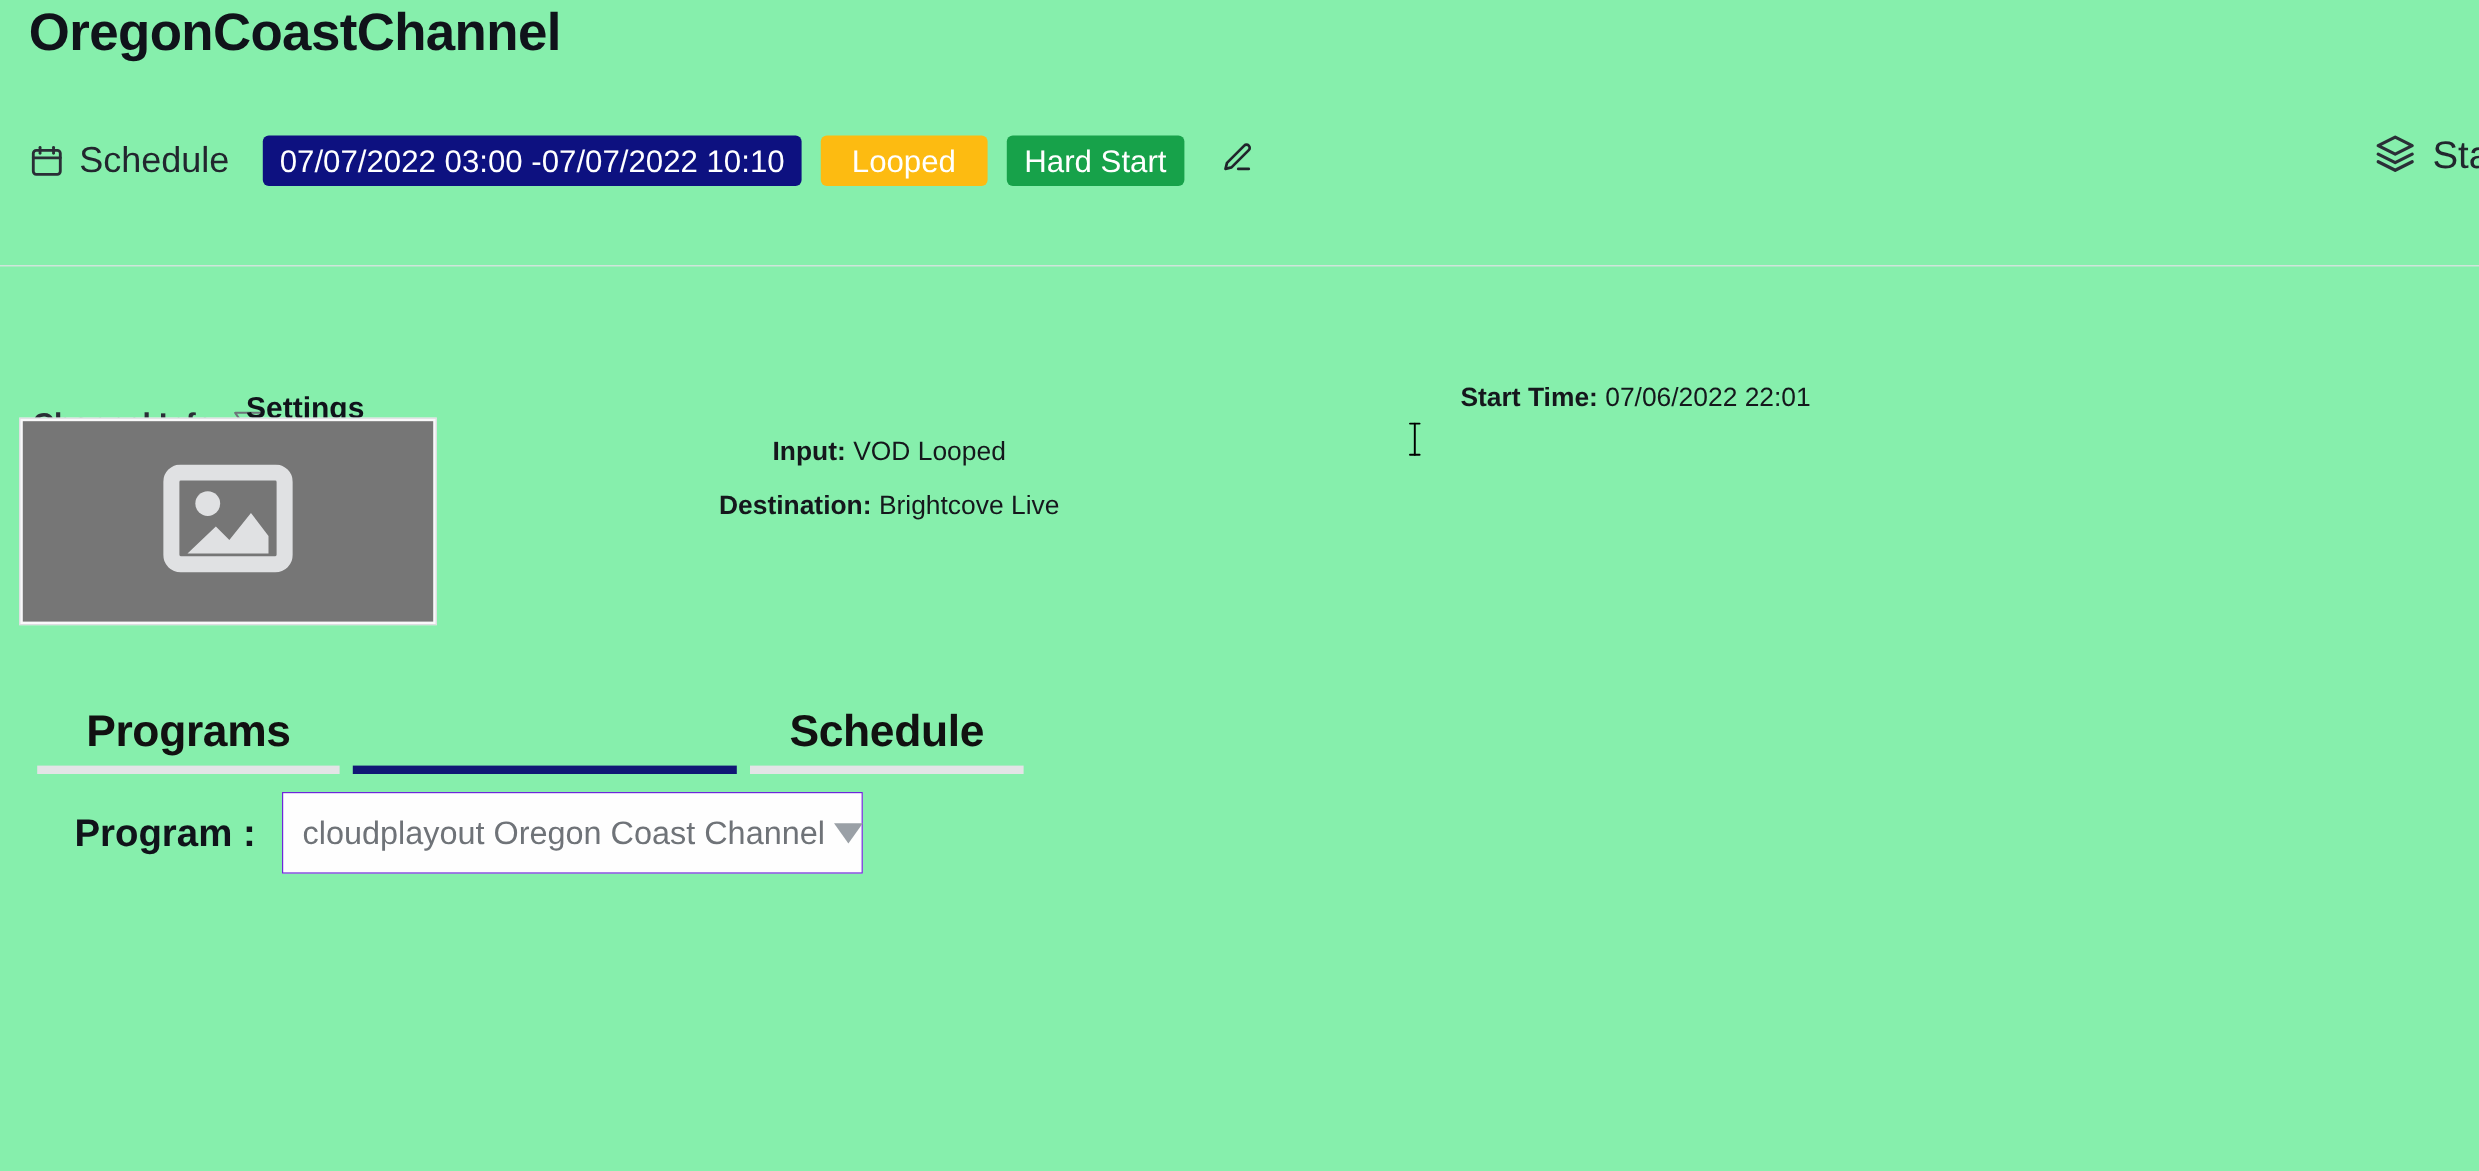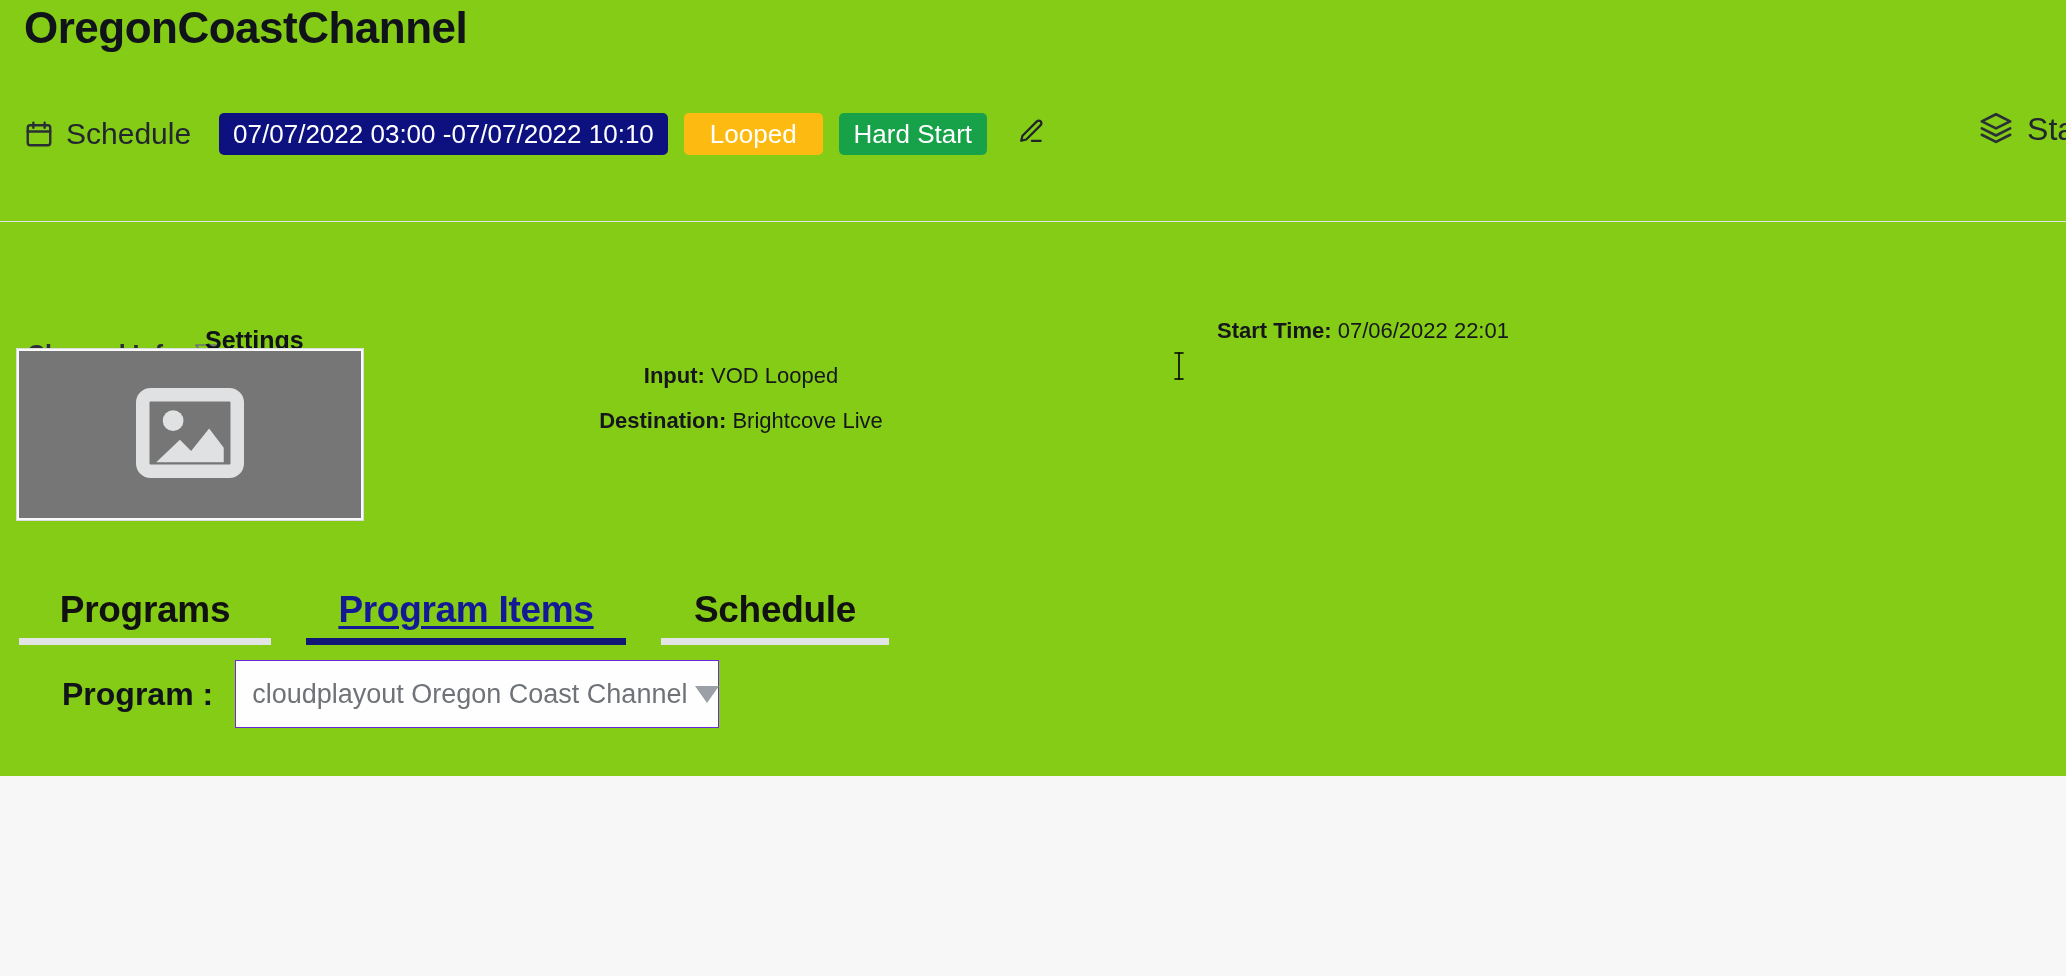--- a/index.html
+++ b/index.html
@@ -4,21 +4,21 @@
 <style>
   * { box-sizing: border-box; margin: 0; padding: 0; }
   html, body {
     width: 2066px;
     height: 976px;
     background: #f7f7f8;
     font-family: "Liberation Sans", sans-serif;
     color: #15171c;
     overflow: hidden;
   }
-  .page { position: relative; width: 2066px; height: 776px; background: #84cc16; }
+  .page { position: relative; width: 2066px; height: 976px; background: #86efac; }
 
   
   .channel-title {
     position: absolute;
     left: 24px; top: 0px;
     font-size: 44px;
     font-weight: 700;
     letter-spacing: -0.5px;
     color: #10131a;
     line-height: 56px;
@@ -147,24 +147,23 @@
   .cursor-ibeam {
     position: absolute;
     left: 1172px; top: 349px;
     width: 14px; height: 34px;
     pointer-events: none;
   }
 
   
   .bottom-tabs {
     position: absolute;
-    left: 19px; top: 585px;
+    left: 31px; top: 585px;
     display: flex;
     align-items: flex-end;
-    gap: 24px;
   }
   .btab { cursor: pointer; text-align: center; }
   .btab-label {
     display: block;
     font-size: 37px;
     font-weight: 700;
     letter-spacing: -0.3px;
     line-height: 50px;
   }
   .btab-rule { display: block; height: 7px; margin-top: 3px; }
@@ -307,21 +306,20 @@
       <path d="M3 30 H11"></path>
     </svg>
   </span>
 
   <div class="bottom-tabs">
     <div class="btab inactive btab-programs">
       <span class="btab-label">Programs</span>
       <span class="btab-rule"></span>
     </div>
     <div class="btab active btab-items">
-      <span class="btab-label">Program Items</span>
       <span class="btab-rule"></span>
     </div>
     <div class="btab inactive btab-schedule">
       <span class="btab-label">Schedule</span>
       <span class="btab-rule"></span>
     </div>
   </div>
 
   <div class="program-row">
     <span class="program-label">Program :</span>

